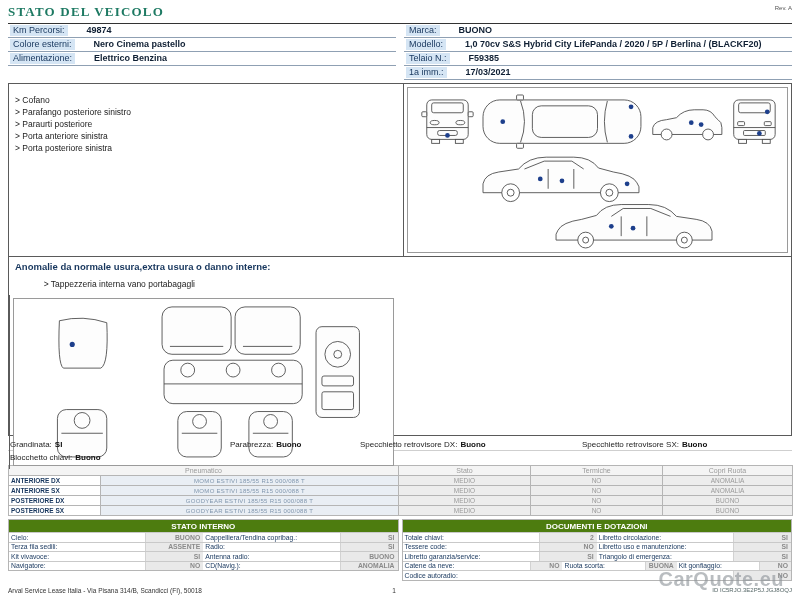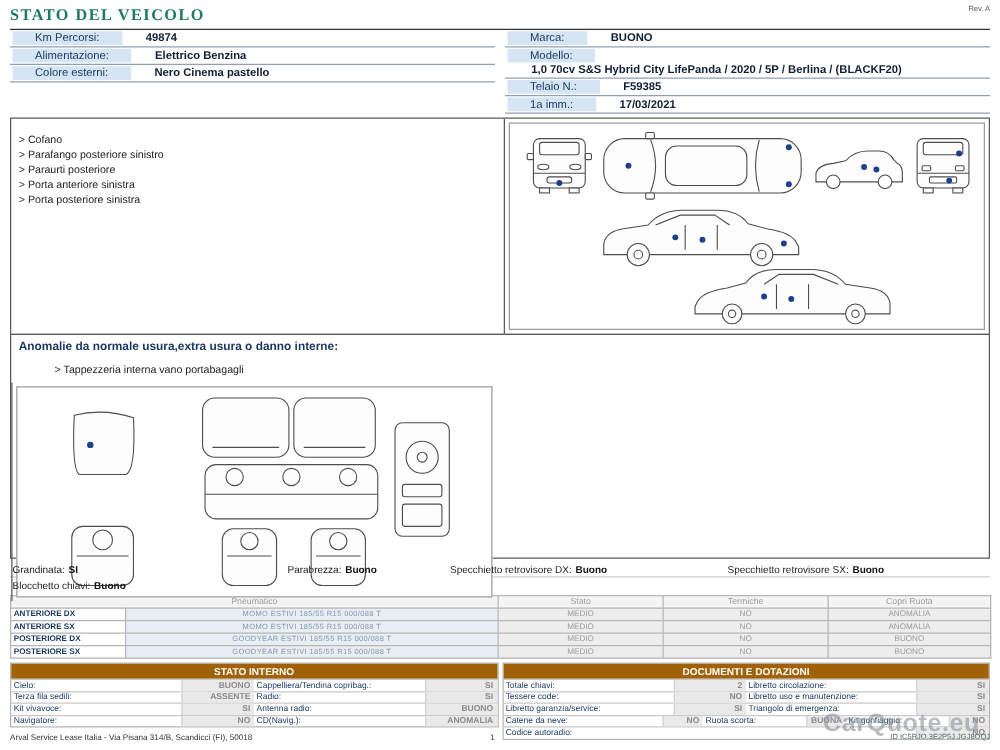--- a/index.html
+++ b/index.html
@@ -12,21 +12,21 @@
   .hdr h1{margin:0;font-family:"Liberation Serif", serif;font-size:13px;letter-spacing:1.2px;
           color:#1e7a63;font-weight:bold;}
   .rev{position:absolute;right:0;top:1px;font-size:6px;color:#555;}
 
   
   .info{display:flex;}
   .info-col{flex:1;min-width:0;}
   .info-col.right{margin-left:8px;}
   .irow{display:flex;flex-wrap:wrap;align-items:baseline;border-bottom:1px solid #8fa0b3;
         padding:1px 2px;font-size:9px;min-height:11px;line-height:11px;}
-  .ilbl{background:#d5e5f4;color:#17365d;padding:0 18px;white-space:nowrap;}
+  .ilbl{background:#d5e5f4;color:#17365d;padding:0 3px;white-space:nowrap;}
   .ival{font-weight:bold;color:#0f1f33;margin-left:19px;}
 
   
   .section{border:1px solid #5a5a5a;display:flex;background:#fff;}
   .sec-ext{margin-top:3px;height:172px;}
   .sec-int{margin-top:-1px;height:178px;flex-direction:column;}
   .sec-text{flex:1;padding:4px 6px;min-width:0;}
   .sec-title{font-size:9.5px;font-weight:bold;color:#17365d;}
   .itemcols{display:flex;margin-top:7px;font-size:8.5px;color:#222;}
   .itemcol{flex:1;min-width:0;}
@@ -47,21 +47,21 @@
   table.tires{width:100%;border-collapse:collapse;table-layout:fixed;margin-top:2px;}
   table.tires th,table.tires td{border:1px solid #b5b5b5;padding:0.5px 2px;height:8px;}
   table.tires thead th{background:#f4f4f4;color:#9b9b9b;font-size:7px;font-weight:normal;text-align:center;}
   td.pos{color:#17365d;font-weight:bold;font-size:6.5px;}
   td.desc{background:#e9eef4;color:#8096ad;text-align:center;font-size:6px;letter-spacing:.3px;}
   td.stat{background:#ededed;color:#9b9b9b;text-align:center;font-size:6.5px;}
 
   
   .bt-wrap{display:flex;gap:3px;margin-top:3px;align-items:flex-start;}
   .btable{flex:1;border:1px solid #b5b5b5;min-width:0;}
-  .bt-head{background:#a16207;color:#fff;font-weight:bold;font-size:8px;text-align:center;padding:1.5px 0;}
+  .bt-head{background:#4d7c0f;color:#fff;font-weight:bold;font-size:8px;text-align:center;padding:1.5px 0;}
   .bt-row{display:flex;border-top:1px solid #c9c9c9;font-size:6.8px;min-height:8.5px;align-items:stretch;}
   .bt-pair{flex:1;display:flex;min-width:0;}
   .bt-lbl{flex:1;color:#17365d;padding:0.5px 2px;white-space:nowrap;overflow:hidden;}
   .bt-val{width:58px;background:#e9e9e9;color:#8a8a8a;text-align:right;padding:0.5px 3px;
           font-weight:bold;border-left:1px solid #d2d2d2;box-sizing:border-box;}
   .bt-pair.narrow .bt-val{width:32px;}
   .bt-pair.wide{flex:1.4;}
 
   
   .footer{position:absolute;left:8px;right:8px;bottom:4px;font-size:6.5px;color:#333;height:9px;}
@@ -84,26 +84,26 @@
     <span class="rev">Rev. A</span>
   </div>
 
   <div class="info">
     <div class="info-col left">
       <div class="irow">
         <span class="ilbl">Km Percorsi:</span>
         <span class="ival">49874</span>
       </div>
       <div class="irow">
+        <span class="ilbl">Colore esterni:</span>
+        <span class="ival">Nero Cinema pastello</span>
+      </div>
+      <div class="irow">
         <span class="ilbl">Alimentazione:</span>
         <span class="ival">Elettrico Benzina</span>
-      </div>
-      <div class="irow">
-        <span class="ilbl">Colore esterni:</span>
-        <span class="ival">Nero Cinema pastello</span>
       </div>
     </div>
     <div class="info-col right">
       <div class="irow">
         <span class="ilbl">Marca:</span>
         <span class="ival">BUONO</span>
       </div>
       <div class="irow">
         <span class="ilbl">Modello:</span>
         <span class="ival">1,0 70cv S&amp;S Hybrid City LifePanda / 2020 / 5P / Berlina / (BLACKF20)</span>

